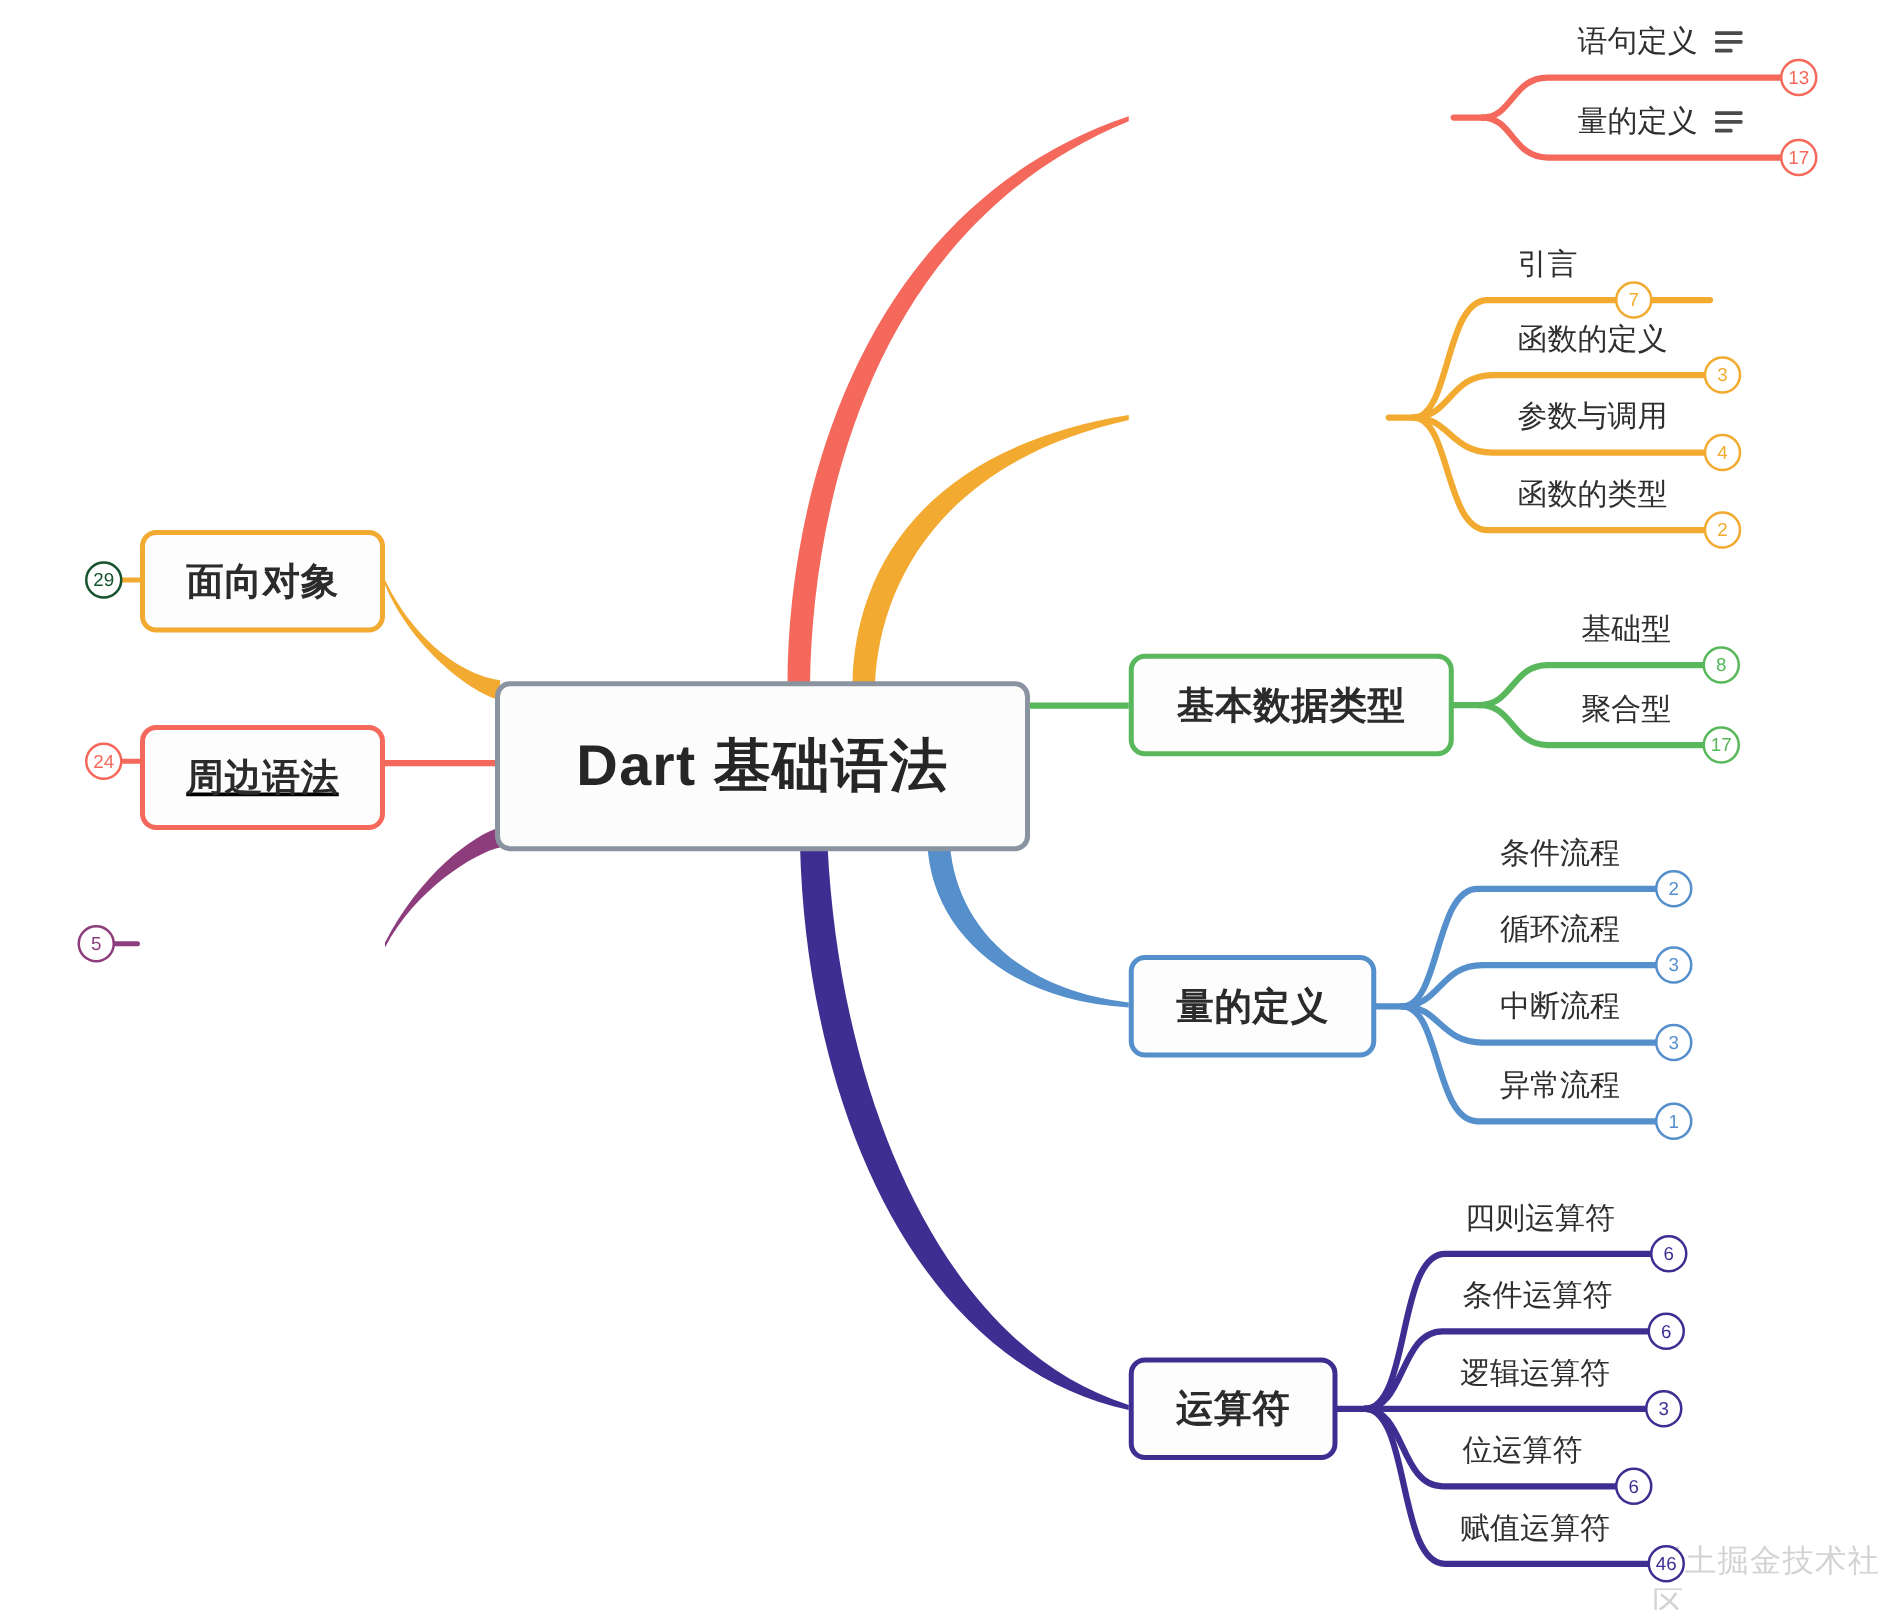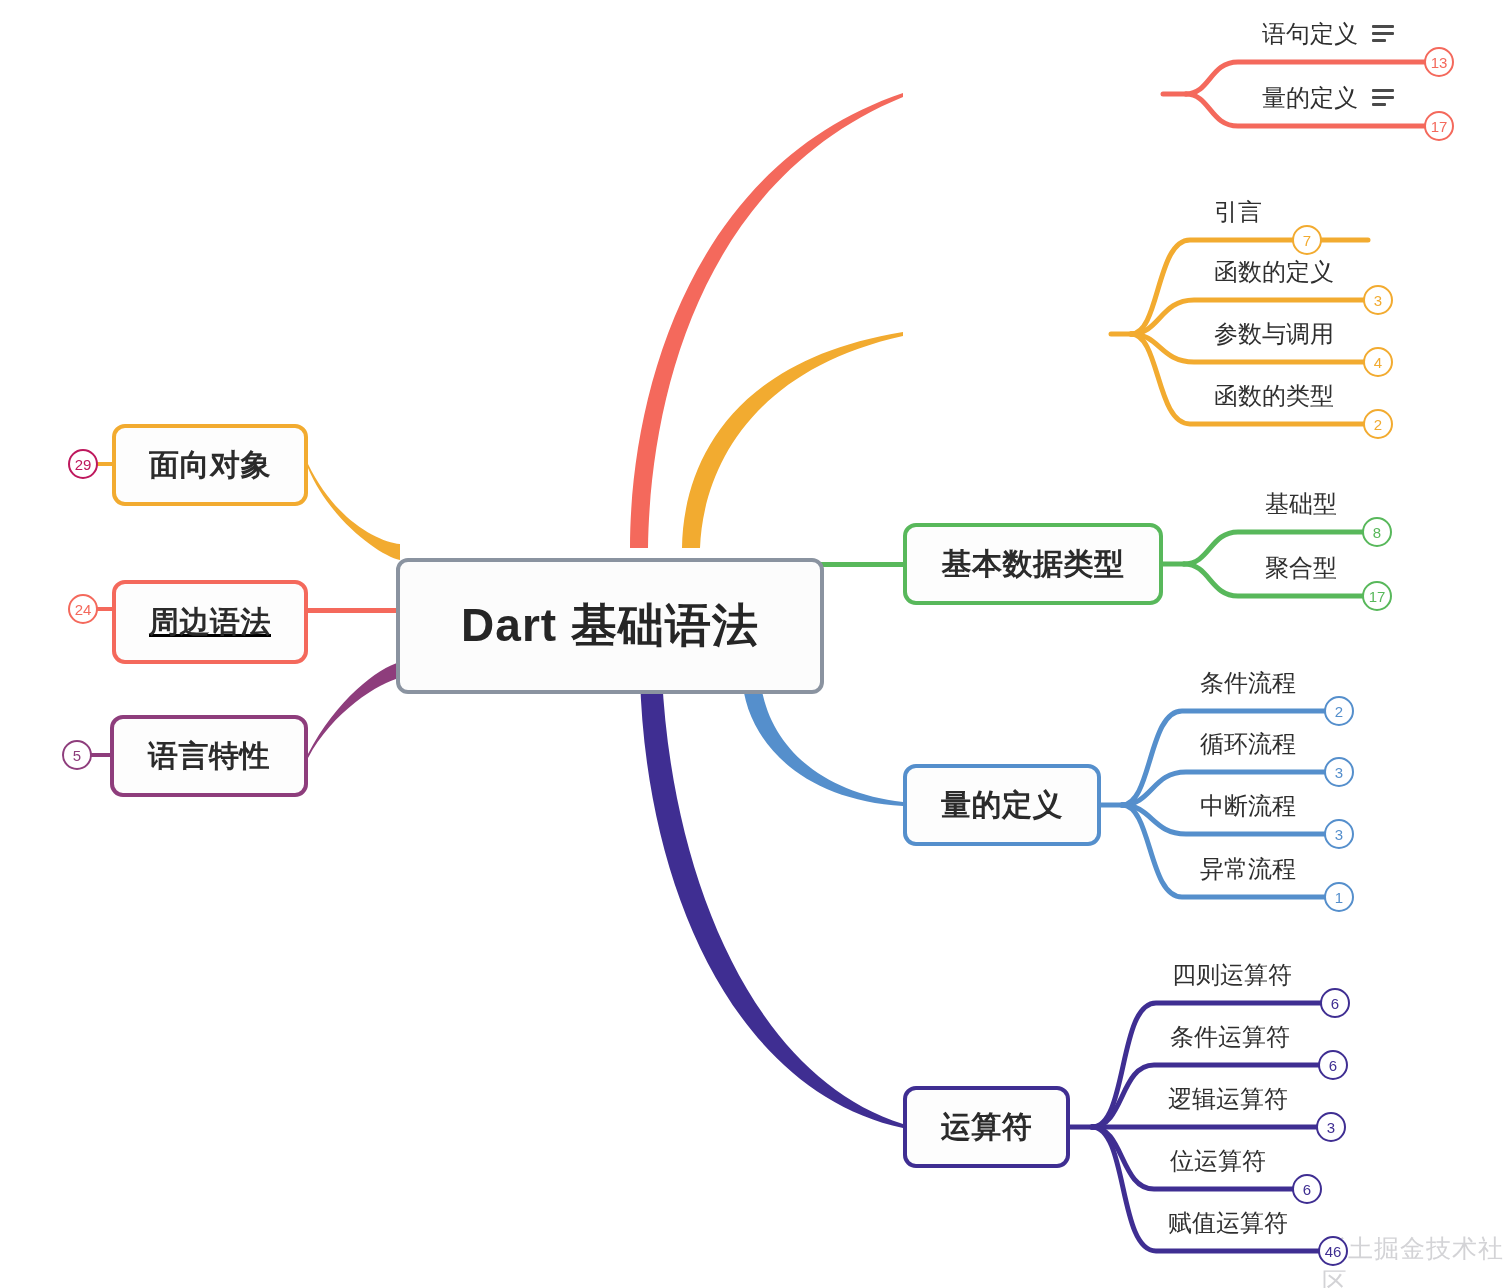--- a/index.html
+++ b/index.html
@@ -188,41 +188,38 @@
       <path d="M 1092,1127 C 1128,1127 1118,1251 1156,1251 L 1322,1251"></path>
     </g>
 
     <g fill="none" stroke-width="4" stroke-linecap="round">
       <path d="M 95,464 L 112,464" stroke="#f2ab30"></path>
       <path d="M 95,609 L 112,609" stroke="#f4695c"></path>
       <path d="M 90,755 L 110,755" stroke="#8e3d7c"></path>
     </g>
   </svg>
 
-  <div class="node root-node" style="left:396px; top:545px; width:428px; height:136px;margin-top:13px;">
+  <div class="node root-node" style="left:396px; top:545px; width:428px; height:136px;">
     <span class="node-label">Dart 基础语法</span>
   </div>
 
   <div class="node topic-node" style="left:112px; top:424px; width:196px; height:82px; border-color:#f2ab30;">
     <span class="node-label">面向对象</span>
   </div>
-  <div class="badge" style="left:68px; top:449px; color:#be185d;align-items:center;">
+  <div class="badge" style="left:68px; top:449px; color:#14532d;align-items:center;">
     <span>29</span>
   </div>
 
   <div class="node topic-node" style="left:112px; top:580px; width:196px; height:84px; border-color:#f4695c;text-decoration:underline;">
     <span class="node-label">周边语法</span>
   </div>
   <div class="badge" style="left:68px; top:594px; color:#f4695c;">
     <span>24</span>
   </div>
 
-  <div class="node topic-node" style="left:110px; top:715px; width:198px; height:82px; border-color:#8e3d7c;">
-    <span class="node-label">语言特性</span>
-  </div>
   <div class="badge" style="left:62px; top:740px; color:#8e3d7c;">
     <span>5</span>
   </div>
 
 
   <div class="leaf" style="left:1262px; top:22px;">
     <span class="leaf-label">语句定义</span>
     <span class="note-icon">
         <i></i>
         <i></i>

